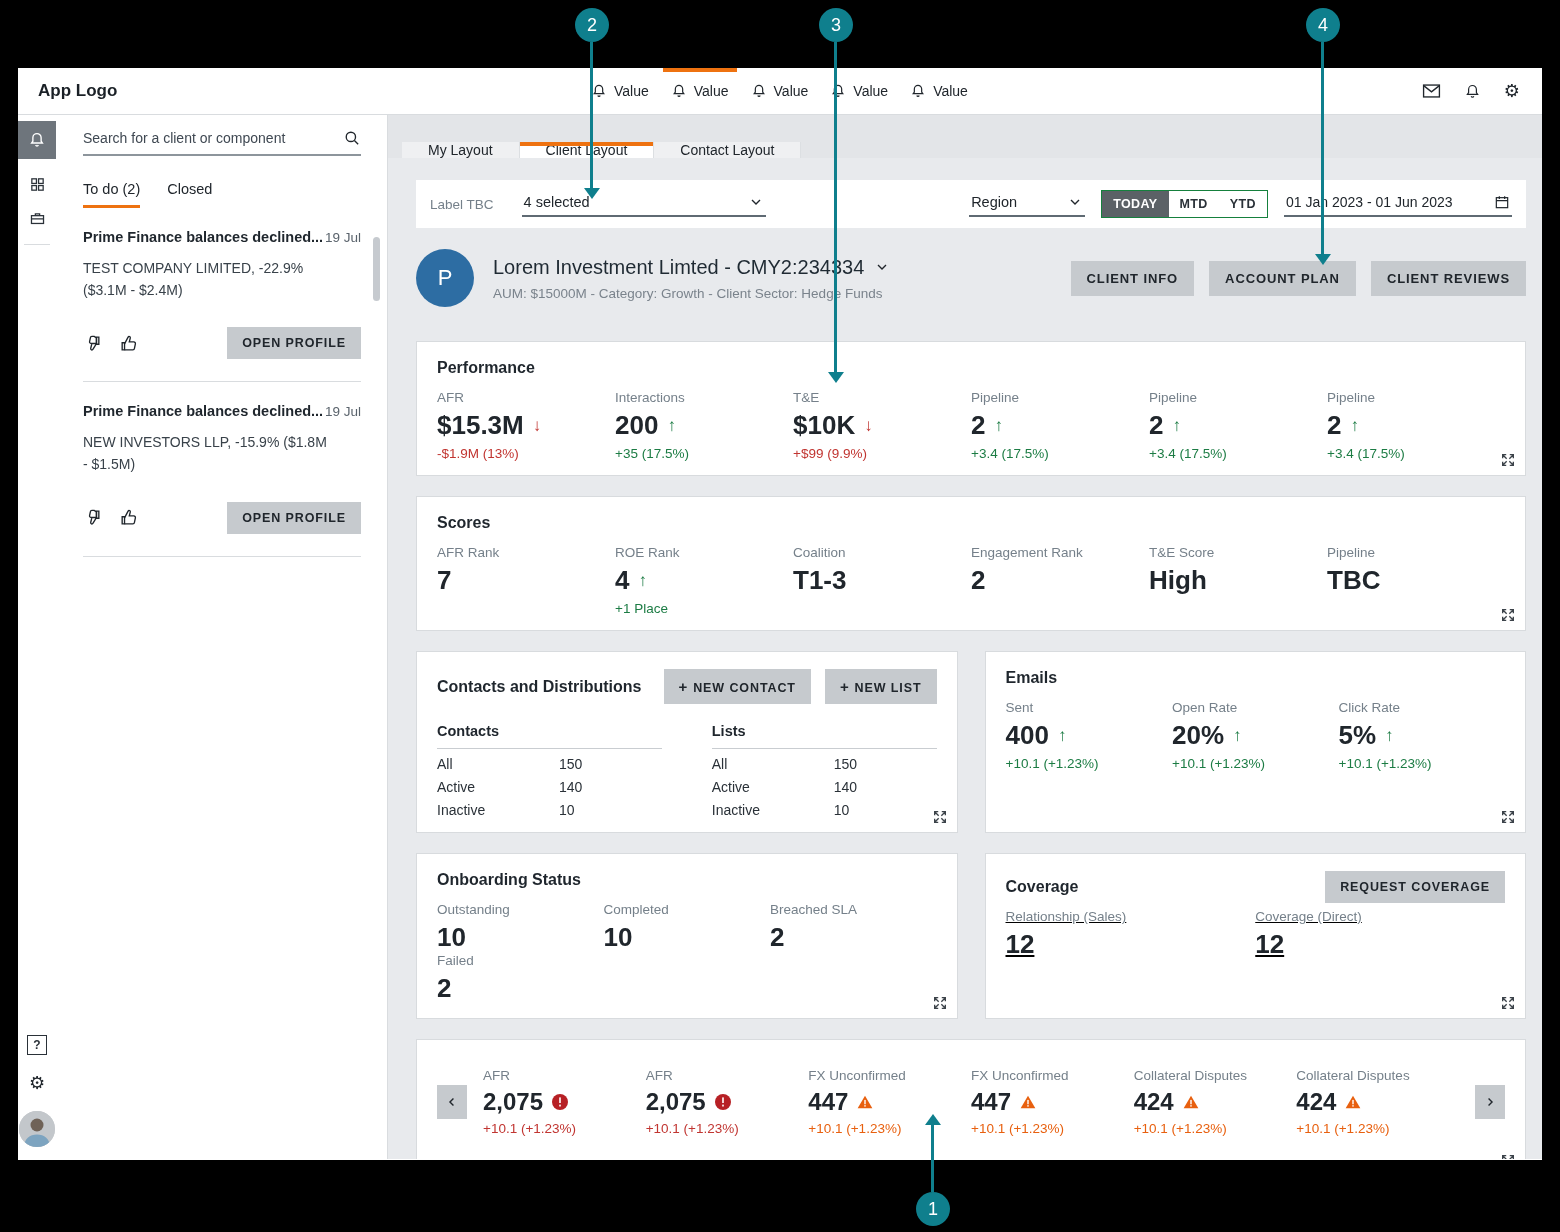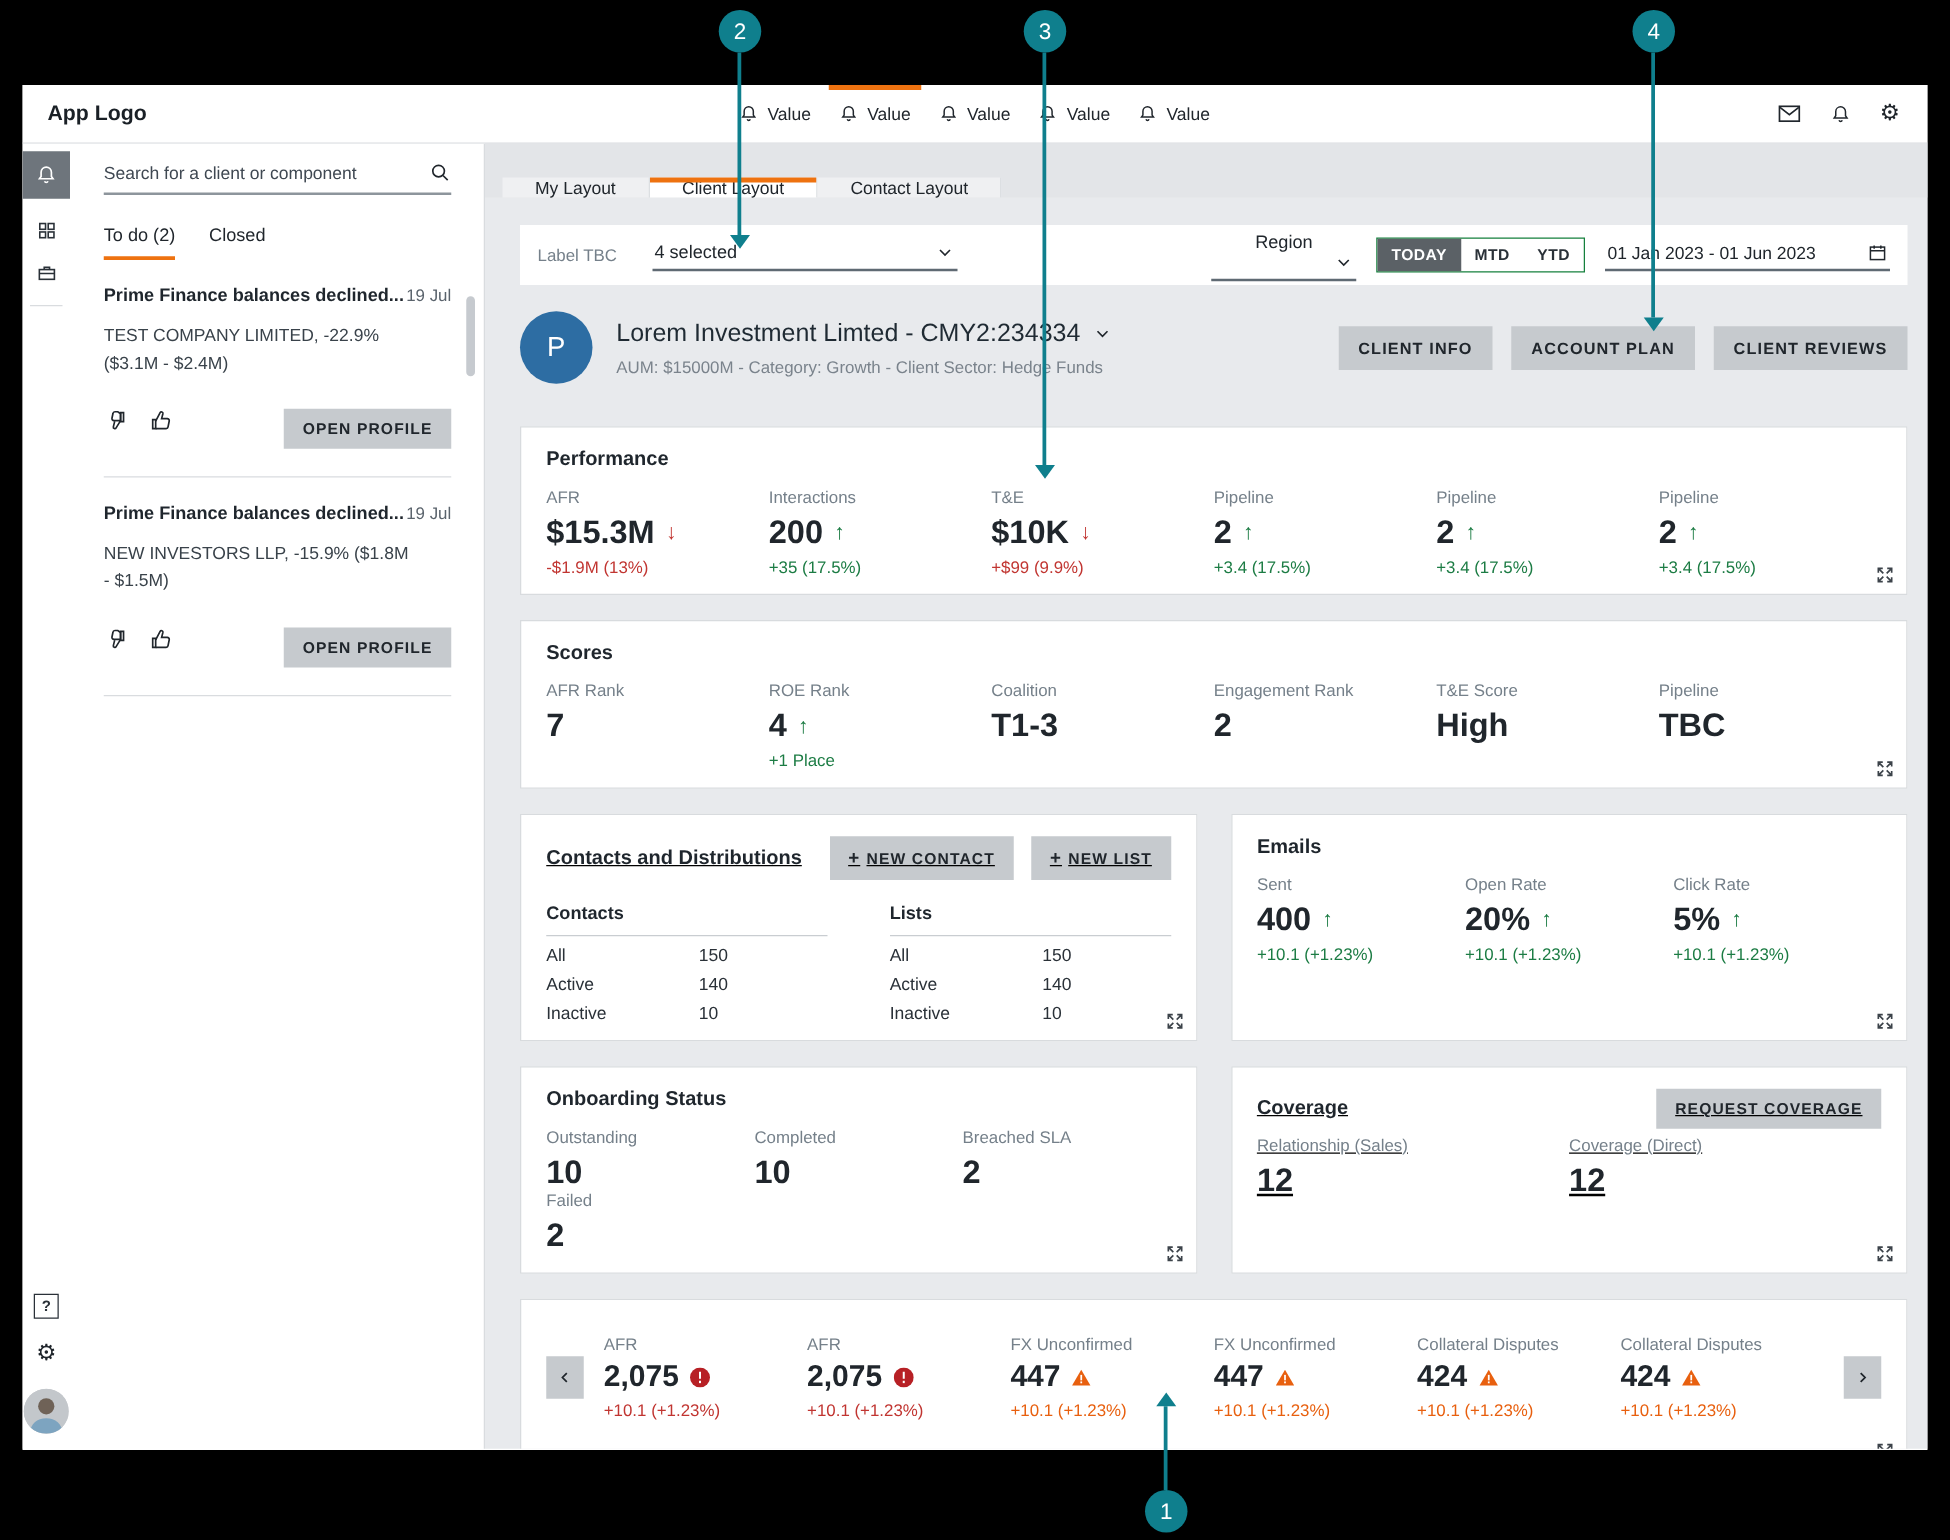--- a/index.html
+++ b/index.html
@@ -35,42 +35,42 @@
   .search-row input { flex: 1; border: none; outline: none; font-size: 14px; color: #20262c; font-family: inherit; background: transparent; }
   .search-row input::placeholder { color: #3f4852; opacity: 1; }
   .s-tabs { display: flex; gap: 27px; margin-top: 25px; }
   .s-tab { font-size: 14.5px; color: #20262c; padding-bottom: 8px; cursor: pointer; border-bottom: 3px solid transparent; }
   .s-tab.active { border-bottom-color: #ee7210; }
   .note-card { padding: 21px 0 22px; border-bottom: 1px solid #d9dcdf; }
   .note-head { display: flex; align-items: baseline; }
   .note-title { font-size: 14.5px; font-weight: 700; color: #1f262d; }
   .note-date { margin-left: auto; font-size: 13.5px; color: #5a636c; }
   .note-body { margin-top: 13px; font-size: 14px; line-height: 1.55; color: #39424a; padding-right: 28px; }
-  .note-actions { margin-top: 26px; display: flex; align-items: flex-start; gap: 17px; }
+  .note-actions { margin-top: 26px; display: flex; align-items: center; gap: 17px; }
   .thumb { color: #20262c; cursor: pointer; display: flex; }
   .gbtn { background: #c6cace; border: none; color: #20262c; font-family: inherit; font-size: 12.5px; font-weight: 700; letter-spacing: 0.9px; padding: 9px 15px; cursor: pointer; white-space: nowrap; }
   .note-actions .gbtn { margin-left: auto; }
   .scroll-thumb { position: absolute; right: 7px; top: 122px; width: 7px; height: 64px; border-radius: 4px; background: #c6cacf; cursor: grab; }
 
   
   .main { flex: 1; display: flex; flex-direction: column; background: #e8eaed; min-width: 0; }
   .ltabs { height: 43px; background: #e3e5e8; display: flex; align-items: flex-end; padding-left: 14px; }
   .ltab { position: relative; display: flex; align-items: center; padding: 0 26px; font-size: 14px; color: #20262c; background: #eff0f2; border-right: 1px solid #dcdfe2; cursor: pointer; }
   .ltab.active { background: #fff; }
   .ltab.active::before { content:""; position: absolute; top: 0; left: 0; right: 0; height: 4px; background: #ee7210; }
   .content { flex: 1; padding: 22px 16px 0 28px; overflow: hidden; }
 
   
   .fbar { background: #fff; height: 48px; display: flex; align-items: center; padding: 0 14px; gap: 16px; }
   .flabel { font-size: 13.5px; color: #75808a; }
   .fselect { display: flex; align-items: center; border-bottom: 2px solid #5f6a73; padding: 3px 2px 5px; cursor: pointer; }
   .fselect .fval { font-size: 14.5px; color: #20262c; }
   .fselect .chev { margin-left: auto; color: #20262c; display: flex; }
   .sel-multi { width: 244px; margin-left: 12px; }
-  .sel-region { width: 116px; flex-direction: column; }
+  .sel-region { width: 116px; }
   .fspacer { flex: 1; }
   .segmented { display: flex; border: 1px solid #15803d; }
   .seg { font-size: 12.5px; font-weight: 700; letter-spacing: 0.4px; color: #2a3138; padding: 6px 11px; cursor: pointer; }
   .seg.active { background: #5b6166; color: #fff; }
   .fdate { width: 228px; display: flex; align-items: center; gap: 10px; border-bottom: 2px solid #5f6a73; padding: 3px 2px 5px; cursor: pointer; font-size: 14px; color: #20262c; }
   .fdate .cal { margin-left: auto; display: flex; color: #20262c; }
 
   
   .client-row { display: flex; align-items: center; margin-top: 21px; margin-bottom: 34px; }
   .cl-avatar { width: 58px; height: 58px; border-radius: 50%; background: #2d6da3; color: #fff; font-size: 22px; display: flex; align-items: center; justify-content: center; flex-shrink: 0; }
@@ -91,21 +91,21 @@
   .m-label { font-size: 13.5px; color: #75808a; }
   .m-value { margin-top: 5px; font-size: 26px; font-weight: 700; color: #20262c; display: flex; align-items: center; gap: 9px; }
   .m-value.sm { font-size: 24px; }
   .tr { font-size: 17px; font-weight: 700; }
   .m-chg { margin-top: 5px; font-size: 13.5px; }
   .pos { color: #1c7c44; }
   .neg { color: #c13531; }
   .warn { color: #e8600f; }
   .two-col { display: flex; gap: 27px; }
   .two-col .card { flex: 1; }
-  .card-head { display: flex; align-items: center; text-decoration: underline; }
+  .card-head { display: flex; align-items: center; }
   .card-head .btns { margin-left: auto; display: flex; gap: 14px; }
   .plus { font-size: 15px; font-weight: 700; margin-right: 5px; }
   .groups { display: grid; grid-template-columns: 1fr 1fr; gap: 50px; margin-top: 19px; }
   .g-head { font-size: 14.5px; font-weight: 700; color: #1f262d; padding-bottom: 9px; border-bottom: 1px solid #c9cdd1; }
   .g-row { display: flex; margin-top: 7px; font-size: 14px; color: #2a3138; }
   .g-row .lbl { width: 122px; }
   .op-body { display: flex; align-items: center; gap: 16px; margin-top: 11px; }
   .op-grid { flex: 1; display: grid; grid-template-columns: repeat(6, 1fr); }
   .nav-btn { width: 30px; height: 34px; background: #c6cace; border: none; display: flex; align-items: center; justify-content: center; color: #20262c; cursor: pointer; flex-shrink: 0; }
   .ov-status { margin-left: auto; display: flex; align-items: center; gap: 8px; font-size: 13.5px; color: #75808a; }

